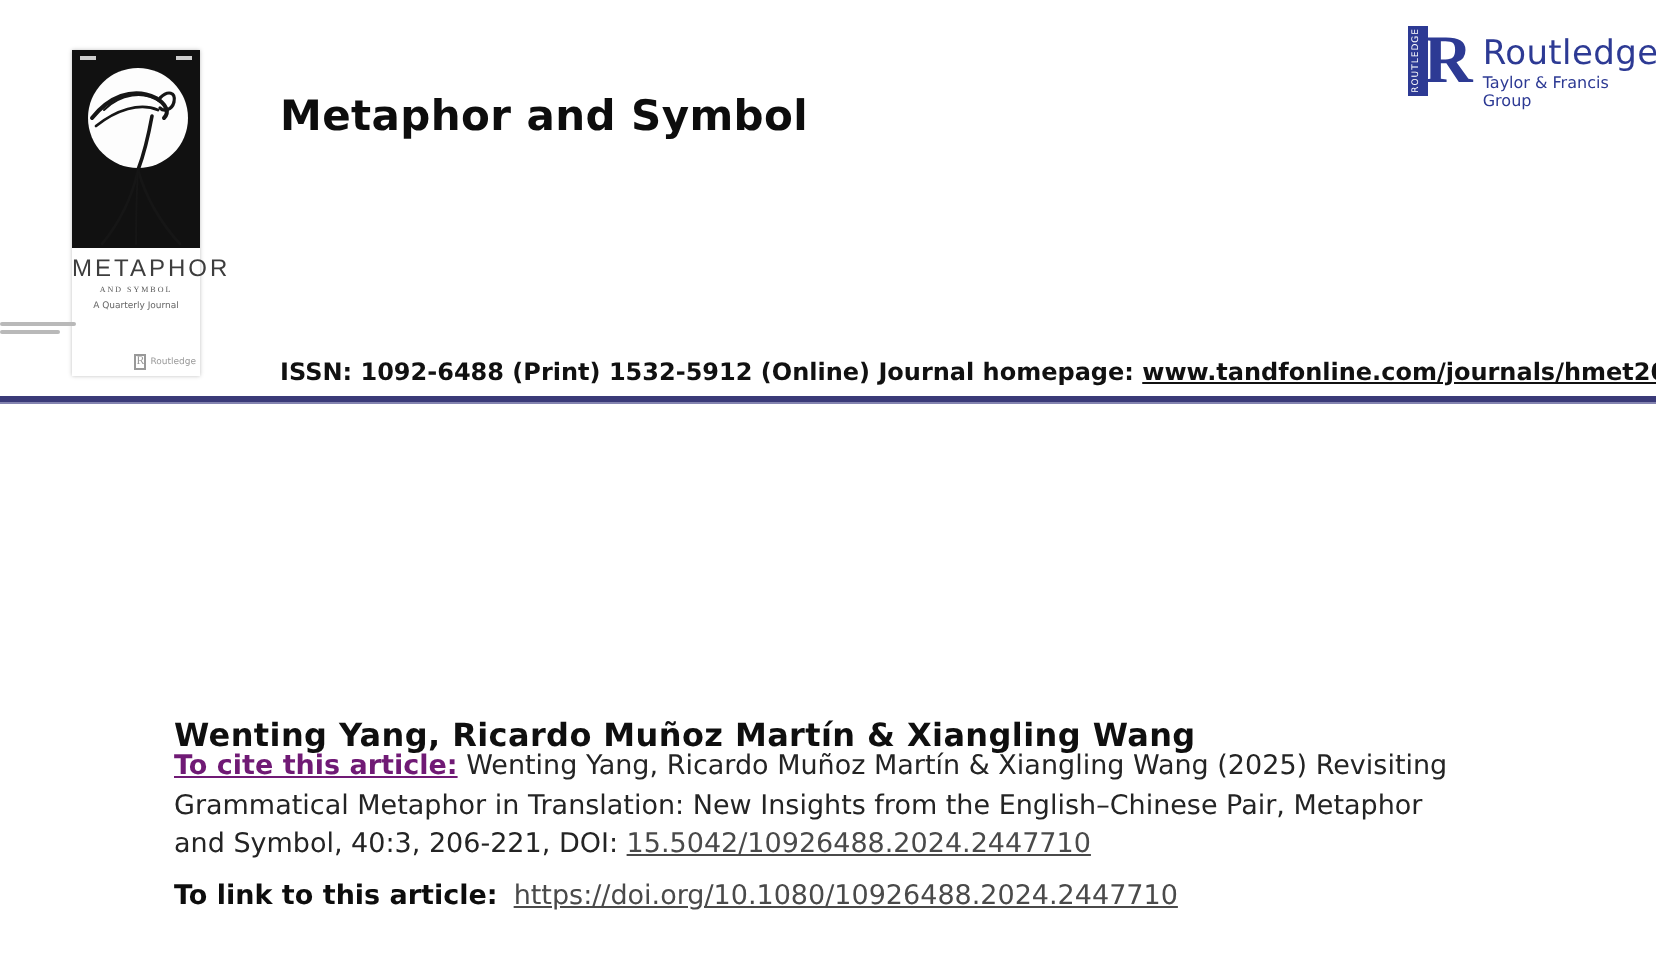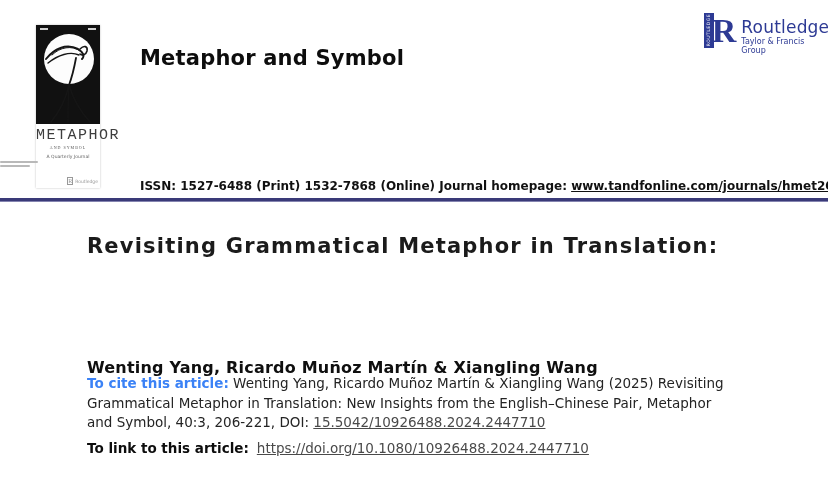--- a/index.html
+++ b/index.html
@@ -16,22 +16,22 @@
   .cover {
     position: absolute; left: 36px; top: 25px;
     width: 64px; height: 163px;
     background: #ffffff;
     box-shadow: 0 0 2px rgba(0,0,0,.25);
   }
   .cover-art { display:block; width: 64px; height: 99px; background:#111; }
   .cover-text { text-align: center; color:#4a4a4a; }
   .cover-name {
     margin-top: 3px;
-    font-family: Liberation Mono, monospace;
-    font-size: 15px; letter-spacing: 1.5px; color:#3d3d3d; white-space: nowrap;
+    font-family: Liberation Sans, sans-serif;
+    font-size: 12px; letter-spacing: 1.5px; color:#3d3d3d; white-space: nowrap;
   }
   .cover-sub {
     font-family: "Liberation Serif", serif;
     font-size: 4px; letter-spacing: 1px; color:#555; margin-top: 1px;
   }
   .cover-tagline { font-size: 4.5px; color:#666; margin-top: 4px; }
   .cover-minilogo {
     position: absolute; right: 2px; bottom: 3px;
     display: flex; align-items: center; gap: 2px; opacity:.75;
   }
@@ -98,21 +98,21 @@
   .authors {
     position: absolute; left: 87px; top: 318px;
     font-size: 16px; font-weight: 700; color: #0f0f0f;
     letter-spacing: .2px;
     margin-top: 40px;
   }
   .cite-block {
     position: absolute; left: 87px; top: 374px; width: 640px;
     font-size: 13.5px; line-height: 19.5px; color: #242424;
   }
-  .cite-block b { color:#3b82f6; }
+  .cite-block b { color:#701a75;text-decoration:underline; }
   .doi-link, .url-link { color:#4a4a4a; text-decoration: underline; cursor:pointer; }
   .link-line {
     position: absolute; left: 87px; top: 440px;
     font-size: 13.5px; color:#242424; white-space: nowrap; text-align: right;
   }
   .link-line b { color:#0d0d0d; margin-right: 8px; }
 </style>
 </head>
 <body>
 
@@ -149,38 +149,37 @@
   </div>
 
   <div class="fineprint">
     <div class="fp-line"></div>
     <div class="fp-line"></div>
   </div>
 
   <div class="journal-title">Metaphor and Symbol</div>
 
   <div class="issn-line">
-    <span>ISSN: 1527-6488 (Print) 1532-7868 (Online) Journal homepage: </span><a>www.tandfonline.com/journals/hmet20</a>
+    <span>ISSN: 1092-6488 (Print) 1532-5912 (Online) Journal homepage: </span><a>www.tandfonline.com/journals/hmet20</a>
   </div>
 
   <div class="tf-logo">
     <div class="tf-bar">
       <span>ROUTLEDGE</span>
     </div>
     <div class="tf-bigR">R</div>
     <div class="tf-words">
       <div class="tf-name">Routledge</div>
       <div class="tf-tag">Taylor &amp; Francis Group</div>
     </div>
   </div>
 
   <div class="rule"></div>
 
   <div class="article-title">
-    <div>Revisiting Grammatical Metaphor in Translation:</div>
   </div>
 
   <div class="authors">Wenting Yang, Ricardo Muñoz Martín &amp; Xiangling Wang</div>
 
   <div class="cite-block">
     <b>To cite this article:</b><span> Wenting Yang, Ricardo Muñoz Martín &amp; Xiangling Wang (2025) Revisiting Grammatical Metaphor in Translation: New Insights from the English–Chinese Pair, Metaphor and Symbol, 40:3, 206-221, DOI: </span><a class="doi-link">15.5042/10926488.2024.2447710</a>
   </div>
 
   <div class="link-line">
     <b>To link to this article:</b><a class="url-link">https://doi.org/10.1080/10926488.2024.2447710</a>

